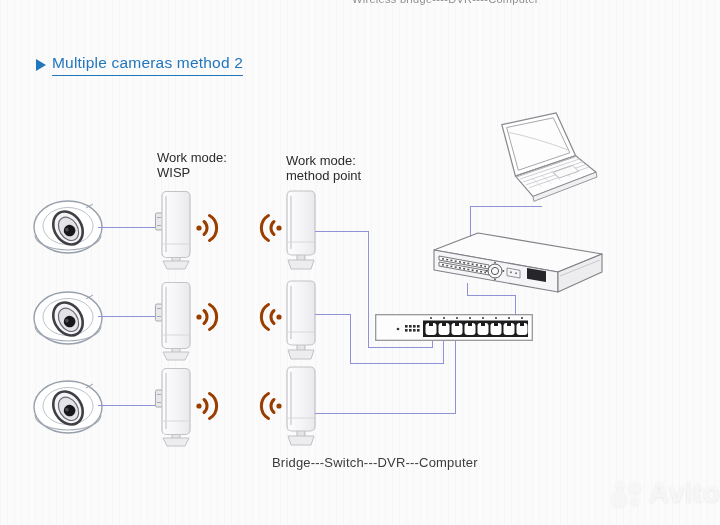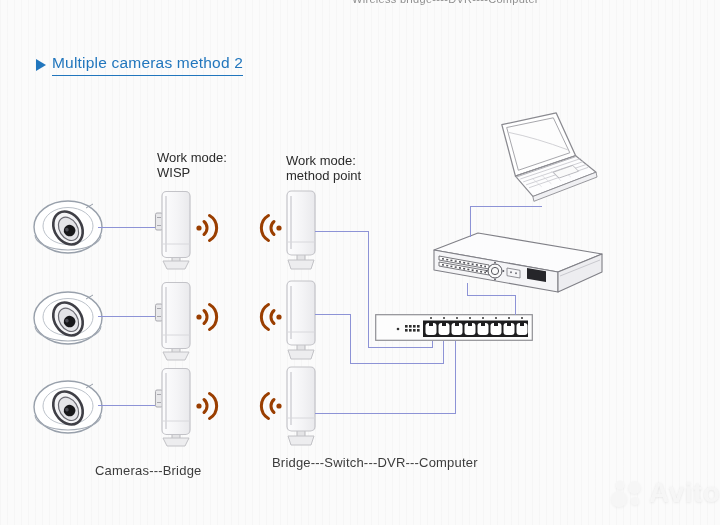--- a/index.html
+++ b/index.html
@@ -283,21 +283,20 @@
       <use href="#sym-dvr"></use>
     </svg>
 
   <div class="hl" style="left:470px;top:206px;width:72px;"></div>
   <div class="vl" style="left:470px;top:206px;height:31px;"></div>
 
   <svg class="abs" style="left:486px;top:111px;" width="122" height="102">
       <use href="#sym-laptop"></use>
     </svg>
 
-  <div class="caption" style="left:95px;top:463px;">Cameras---Bridge</div>
   <div class="caption" style="left:272px;top:455px;">Bridge---Switch---DVR---Computer</div>
 
   <div class="watermark">
     <svg width="34" height="34">
         <use href="#sym-avito-logo"></use>
       </svg>
     <span class="watermark-text">Avito</span>
   </div>
 
 </div>

